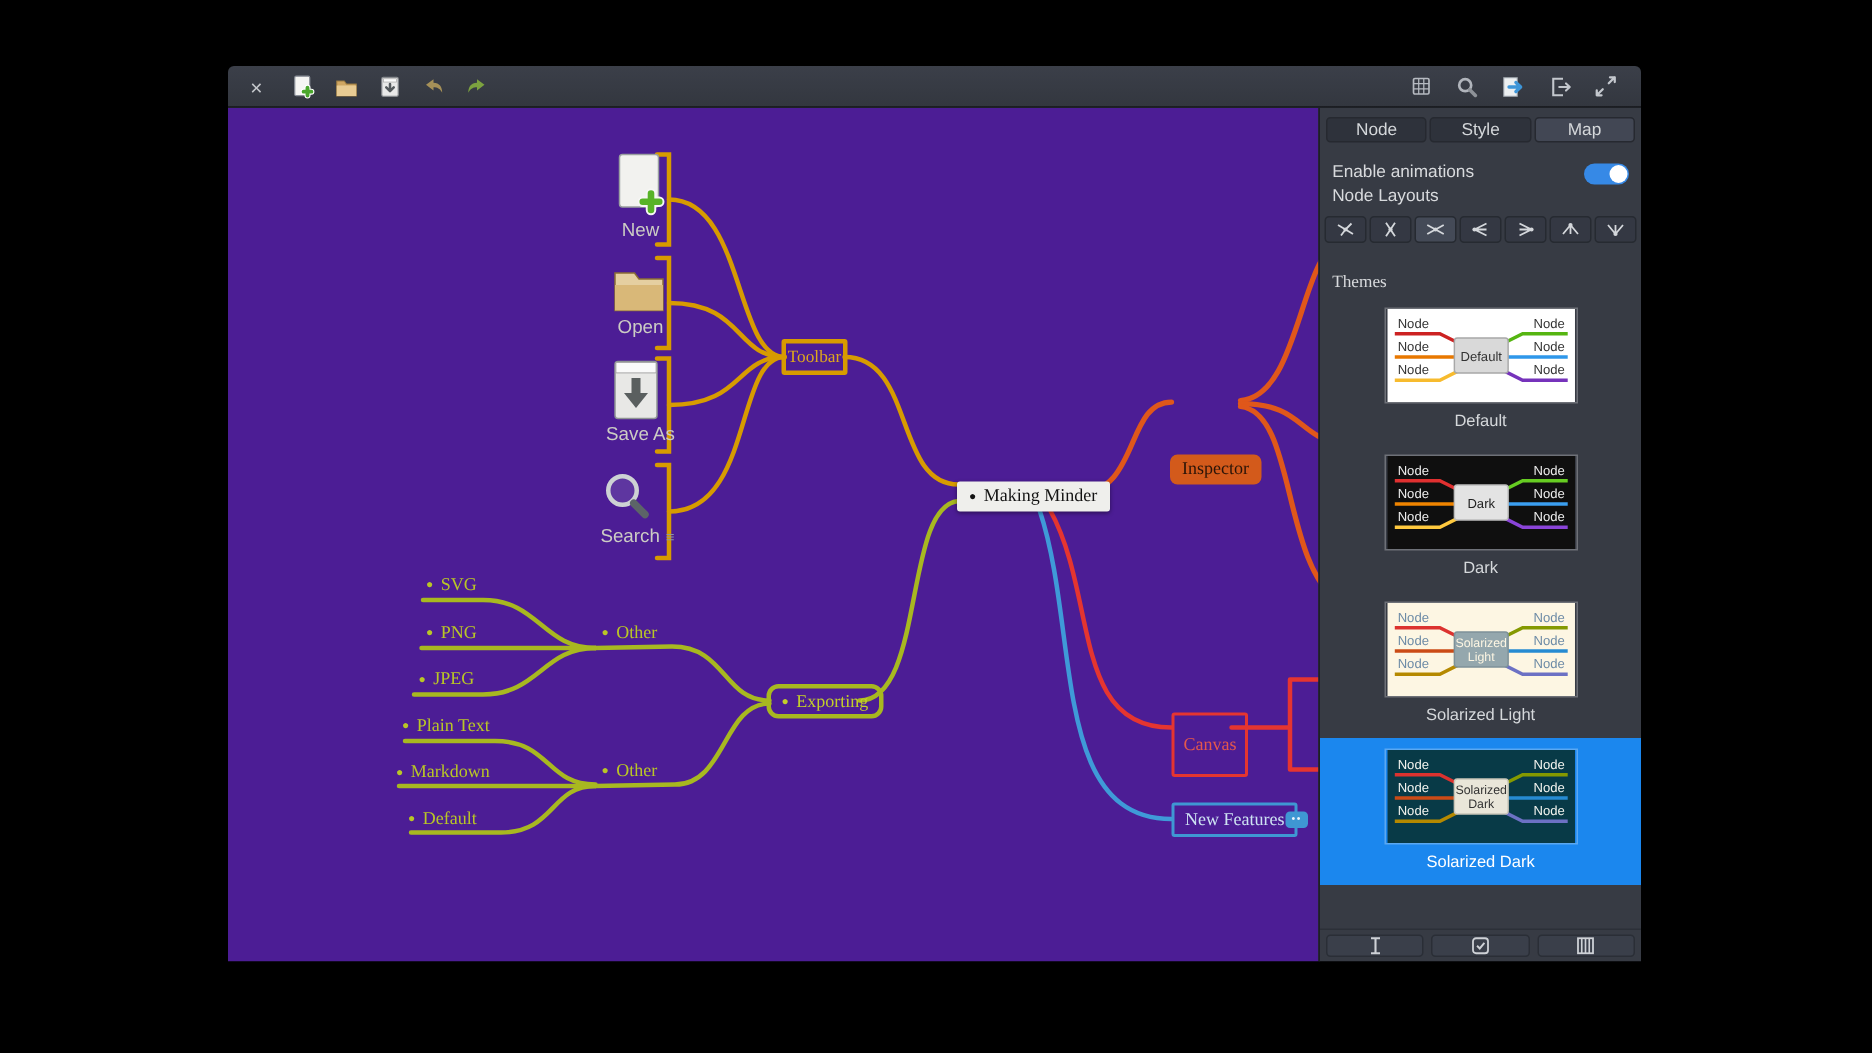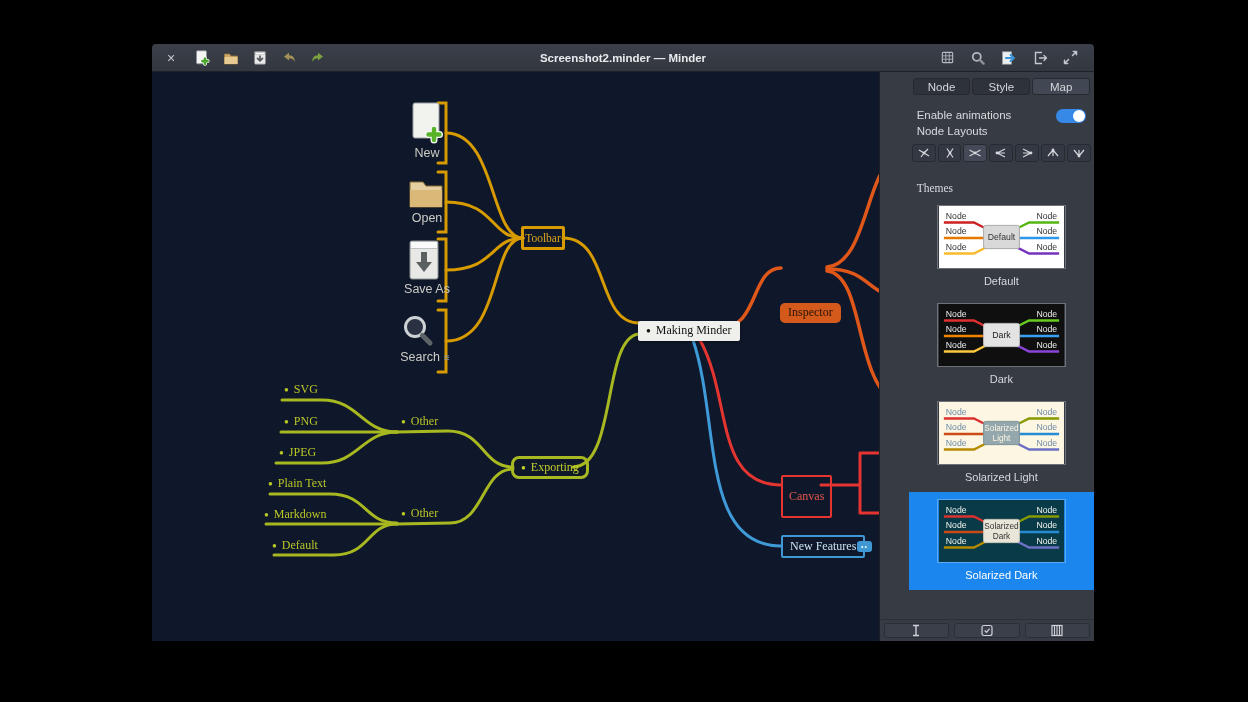--- a/index.html
+++ b/index.html
@@ -13,21 +13,21 @@
             border-bottom:1px solid #1e2126;display:flex;align-items:center;padding:0 10px;}
   .titlebar .win-title{position:absolute;left:0;right:0;text-align:center;color:#e8eaed;
             font-size:11.5px;font-weight:bold;pointer-events:none;}
   .tb-btn{background:transparent;border:none;padding:0 2px;margin:0;display:flex;align-items:center;
           justify-content:center;height:24px;cursor:default;}
   .close-btn{color:#c4c7cb;font-size:14px;line-height:1;width:18px;}
   .tb-group{display:flex;align-items:center;gap:9px;margin-left:12px;z-index:2;}
   .tb-group.right{margin-left:auto;gap:11px;margin-right:4px;}
   
   .content{display:flex;height:569px;}
-  .map-canvas{position:relative;width:741px;height:569px;background:#0f172a;overflow:hidden;}
+  .map-canvas{position:relative;width:741px;height:569px;background:#4c1d95;overflow:hidden;}
   .map-canvas svg.links{position:absolute;left:0;top:0;}
   
   .mnode{position:absolute;display:flex;align-items:center;gap:5px;white-space:nowrap;
          font-size:12px;z-index:3;font-family:Liberation Serif, serif;}
   .blt{font-size:8px;line-height:1;}
   .node-root{left:486px;top:249px;background:#efefec;color:#131313;padding:2px 8px 3px;
              border-radius:2px;box-shadow:0 1px 3px rgba(0,0,0,.45);}
   .node-toolbar{left:369px;top:154px;width:44px;height:24px;border:3px solid #d79b00;
                 color:#dfa81c;justify-content:center;border-radius:2px;font-size:11.5px;}
   .node-exporting{left:359px;top:384px;border:3px solid #a8b820;color:#c3cf2a;
@@ -40,21 +40,21 @@
                     padding:2px 7px;border-radius:2px;}
   .ellipsis-badge{position:absolute;left:705px;top:469px;width:15px;height:11px;background:#3f97d3;
                   border-radius:3px;color:#eaf4fb;font-size:7px;display:flex;align-items:center;
                   justify-content:center;letter-spacing:1px;z-index:3;}
   .leaf{color:#b9c626;}
   .map-icon{position:absolute;z-index:3;}
   .icon-label{position:absolute;color:#ccccc4;font-size:12.5px;text-align:center;z-index:3;}
   .note-glyph{color:#8d99a0;font-size:10px;margin-left:4px;}
   
   .side-panel{position:relative;width:219px;background:#373b44;border-left:1px solid #1d2025;
-              color:#d8dadd;padding-left:29px;}
+              color:#d8dadd;}
   .tabs-row{display:flex;gap:2px;padding:6px 4px 0 4px;}
   .tab{flex:1;height:17px;background:#2e323b;border:1px solid #262930;border-radius:3px;
        color:#d4d7da;font-size:11.5px;font-family:inherit;padding:0;cursor:default;}
   .tab.selected{background:#424754;}
   .panel-row{display:flex;align-items:flex-start;padding:0 8px;}
   .anim-row{margin-top:14px;height:16px;justify-content:space-between;}
   .panel-label{font-size:11.5px;color:#d8dadd;}
   .switch{position:relative;width:30px;height:14px;border-radius:7px;background:#3689e6;
           border:none;padding:0;cursor:default;}
   .switch .knob{position:absolute;right:1px;top:1px;width:12px;height:12px;border-radius:50%;
@@ -110,21 +110,20 @@
           <svg width="16" height="16" viewBox="0 0 16 16">
             <path d="M3,6.5 L8,2.8 V5.2 C12,5.2 13.8,8 13.8,11.8 C12.2,9 10.5,8.2 8,8.2 V10.4 Z" fill="#a59058"></path>
           </svg>
         </button>
         <button class="tb-btn">
           <svg width="16" height="16" viewBox="0 0 16 16">
             <path d="M13,6.5 L8,2.8 V5.2 C4,5.2 2.2,8 2.2,11.8 C3.8,9 5.5,8.2 8,8.2 V10.4 Z" fill="#7ca23f"></path>
           </svg>
         </button>
       </div>
-      <div class="win-title">Screenshot2.minder — Minder</div>
       <div class="tb-group right">
         <button class="tb-btn">
           <svg width="15" height="15" viewBox="0 0 16 16">
             <rect x="2.5" y="2.5" width="11" height="11" rx="1" fill="none" stroke="#b6bac1" stroke-width="1.2"></rect>
             <path d="M2.5,6.2 H13.5 M2.5,9.8 H13.5 M6.2,2.5 V13.5 M9.8,2.5 V13.5" stroke="#b6bac1" stroke-width="0.9"></path>
           </svg>
         </button>
         <button class="tb-btn">
           <svg width="16" height="16" viewBox="0 0 16 16">
             <circle cx="6.8" cy="6.8" r="4" fill="none" stroke="#b0b4bb" stroke-width="1.8"></circle>

